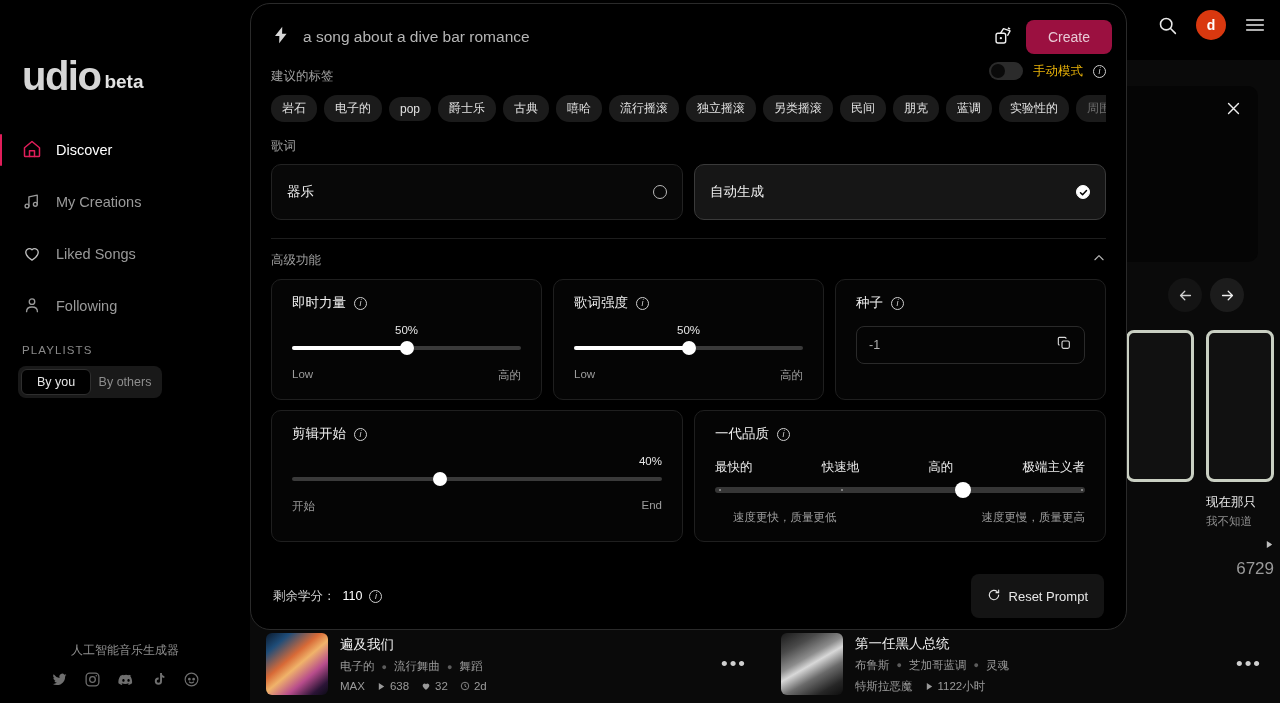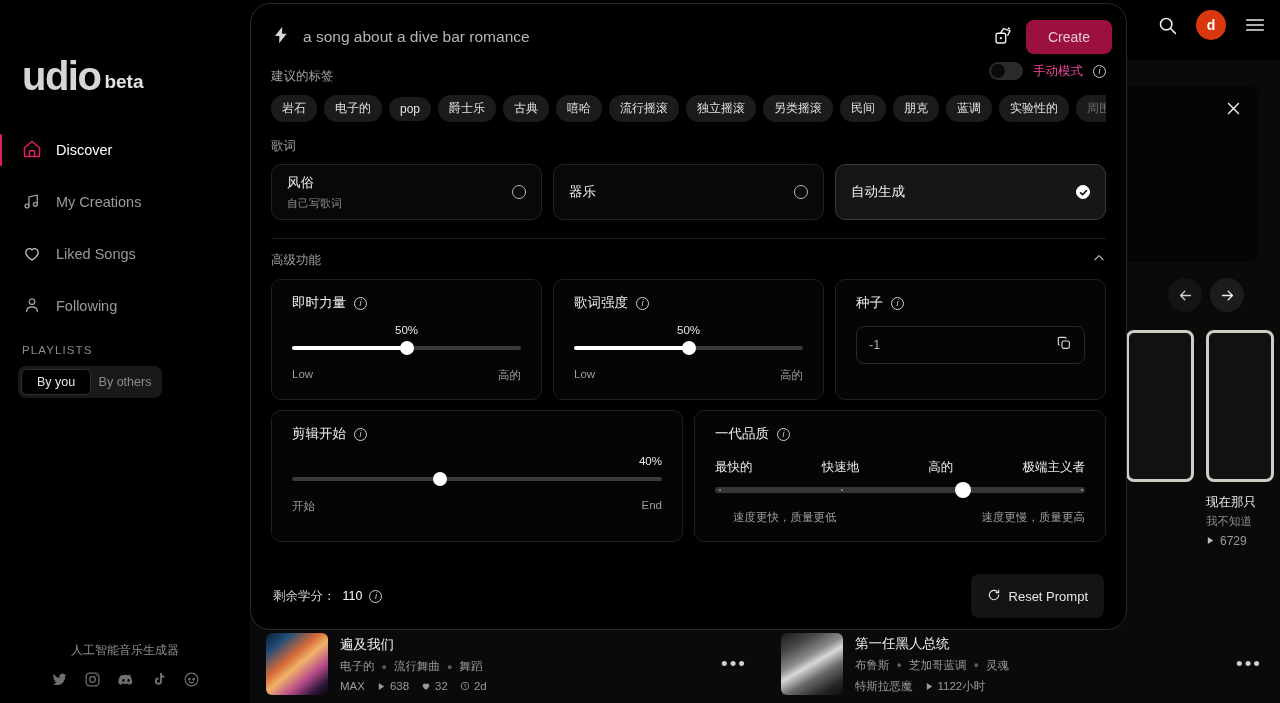--- a/index.html
+++ b/index.html
@@ -94,21 +94,21 @@
   .cards-row { position: absolute; left: 0; top: 330px; right: 0; height: 230px; }
   .song-card { position: absolute; width: 68px; }
   .song-card .art {
     width: 68px; height: 152px; border-radius: 8px; border: 3px solid #c9cfc2;
     overflow: hidden; background: #111;
   }
   .art-a { background: linear-gradient(175deg,#1d2a24 0%,#2d4035 16%,#8d4c1d 33%,#d2631c 48%,#b6521b 62%,#3a2a1a 80%,#15181a 100%); }
   .art-b { background: linear-gradient(170deg,#0f2f3a 0%,#17707f 12%,#d31a86 35%,#e52a92 55%,#46304e 75%,#8fa08a 88%,#232b2a 100%); }
   .card-title { margin-top: 12px; font-size: 12.5px; color: #e8e8e8; white-space: nowrap; }
   .card-sub { margin-top: 3px; font-size: 11.5px; color: #8d8d8d; white-space: nowrap; }
-  .card-plays { margin-top: 5px; font-size: 12px; color: #9a9a9a; display: flex; align-items: flex-end; gap: 5px; }
+  .card-plays { margin-top: 5px; font-size: 17px; color: #9a9a9a; display: flex; align-items: flex-end; gap: 5px; flex-direction: column; }
 
   
   .songrows {
     position: absolute; left: 250px; right: 0; bottom: 0; height: 78px;
     display: flex; z-index: 8;
   }
   .songrow { flex: 1; display: flex; align-items: center; padding: 0 18px 0 16px; gap: 12px; }
   .songrow .thumb {
     width: 62px; height: 62px; border-radius: 6px; flex: 0 0 auto; overflow: hidden;
   }
@@ -148,21 +148,21 @@
     position: absolute; right: 20px; top: 8px; display: flex; align-items: center; gap: 10px;
   }
   .switch {
     width: 34px; height: 18px; border-radius: 10px; background: #2b2b2b;
     position: relative; cursor: pointer;
   }
   .switch::after {
     content: ""; position: absolute; left: 2px; top: 2px; width: 14px; height: 14px;
     border-radius: 50%; background: #0a0a0a;
   }
-  .toggle-label { font-size: 12.5px; color: #ec4899; }
+  .toggle-label { font-size: 12.5px; color: #eab308; }
   .tags { display: flex; gap: 7px; margin-top: 10px; align-items: center; overflow: hidden; }
   .tag {
     background: #1b1b1b; color: #e2e2e2; border-radius: 13px;
     padding: 5px 11px; font-size: 12px; white-space: nowrap; cursor: pointer;
   }
   .tag.dim { color: #6f6f6f; }
 
   .lyrics-zone { padding: 16px 20px 0 20px; }
   .lyric-cards { display: flex; gap: 11px; margin-top: 9px; }
   .lyric-card {
@@ -501,27 +501,20 @@
         <span class="tag">实验性的</span>
         <span class="tag dim">周围的</span>
 
       </div>
     </div>
 
     <div class="lyrics-zone">
       <div class="sec-label">歌词</div>
       <div class="lyric-cards">
         <div class="lyric-card">
-          <div>
-            <div class="lc-title">风俗</div>
-            <div class="lc-sub">自己写歌词</div>
-          </div>
-          <span class="radio"></span>
-        </div>
-        <div class="lyric-card">
           <div class="lc-title">器乐</div>
           <span class="radio"></span>
         </div>
         <div class="lyric-card sel">
           <div class="lc-title">自动生成</div>
           <span class="radio on">
             <svg width="9" height="9" viewBox="0 0 24 24" fill="none" stroke="#000" stroke-width="4" stroke-linecap="round" stroke-linejoin="round">
                 <path d="M4 12.5 9.5 18 20 6.5"></path>
               </svg>
           </span>

